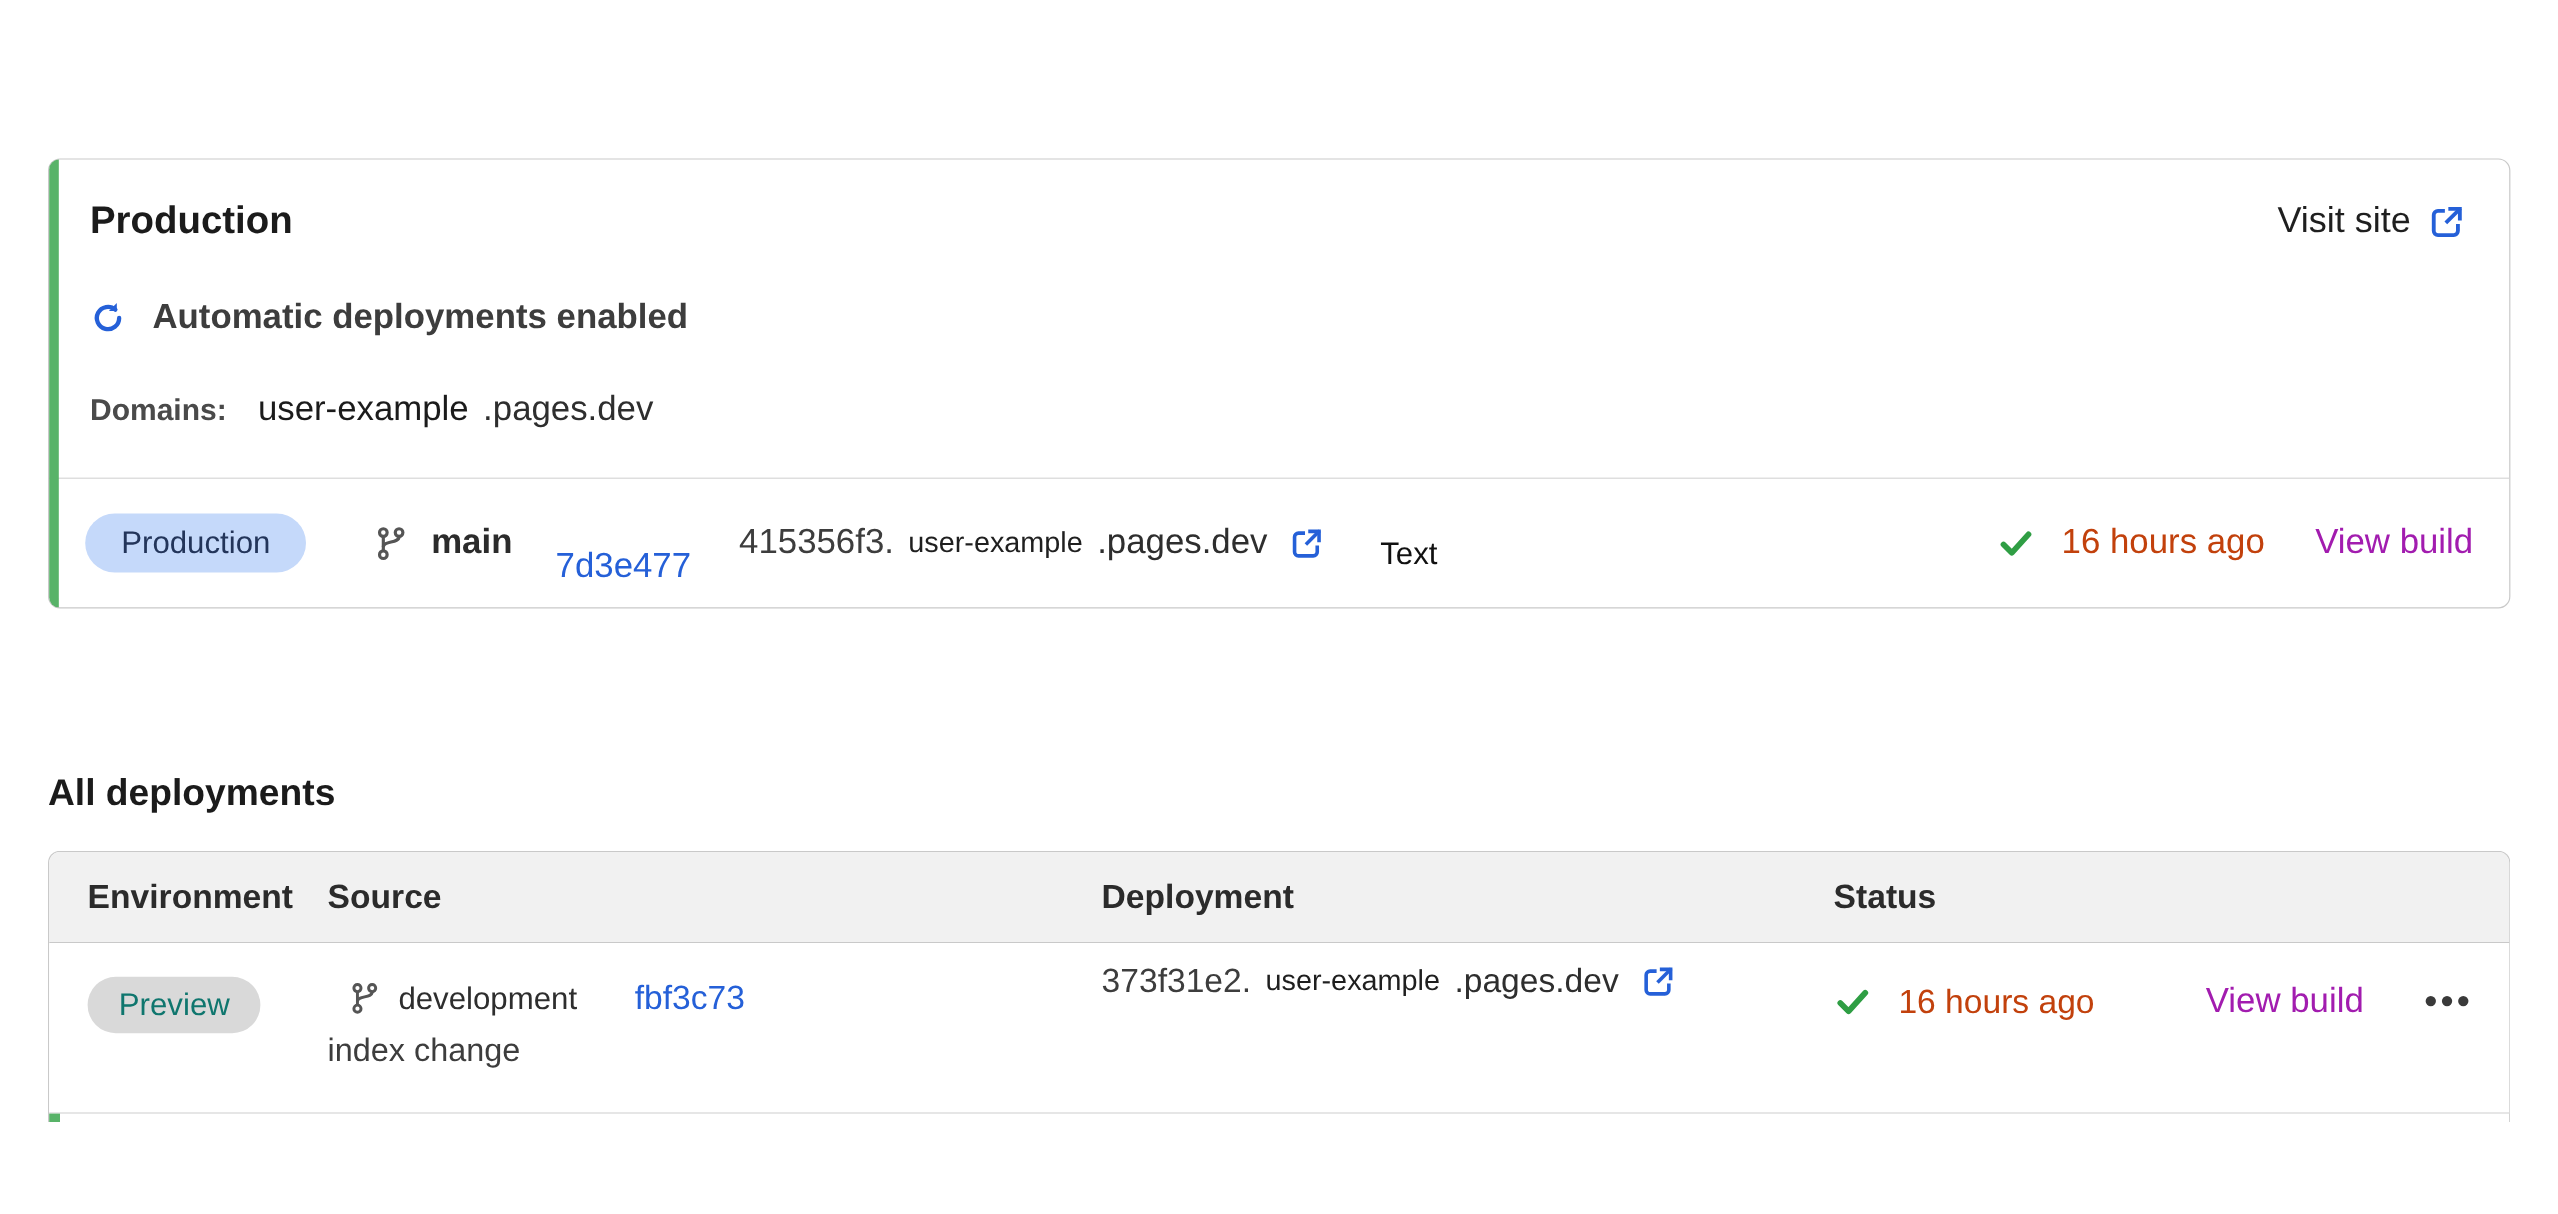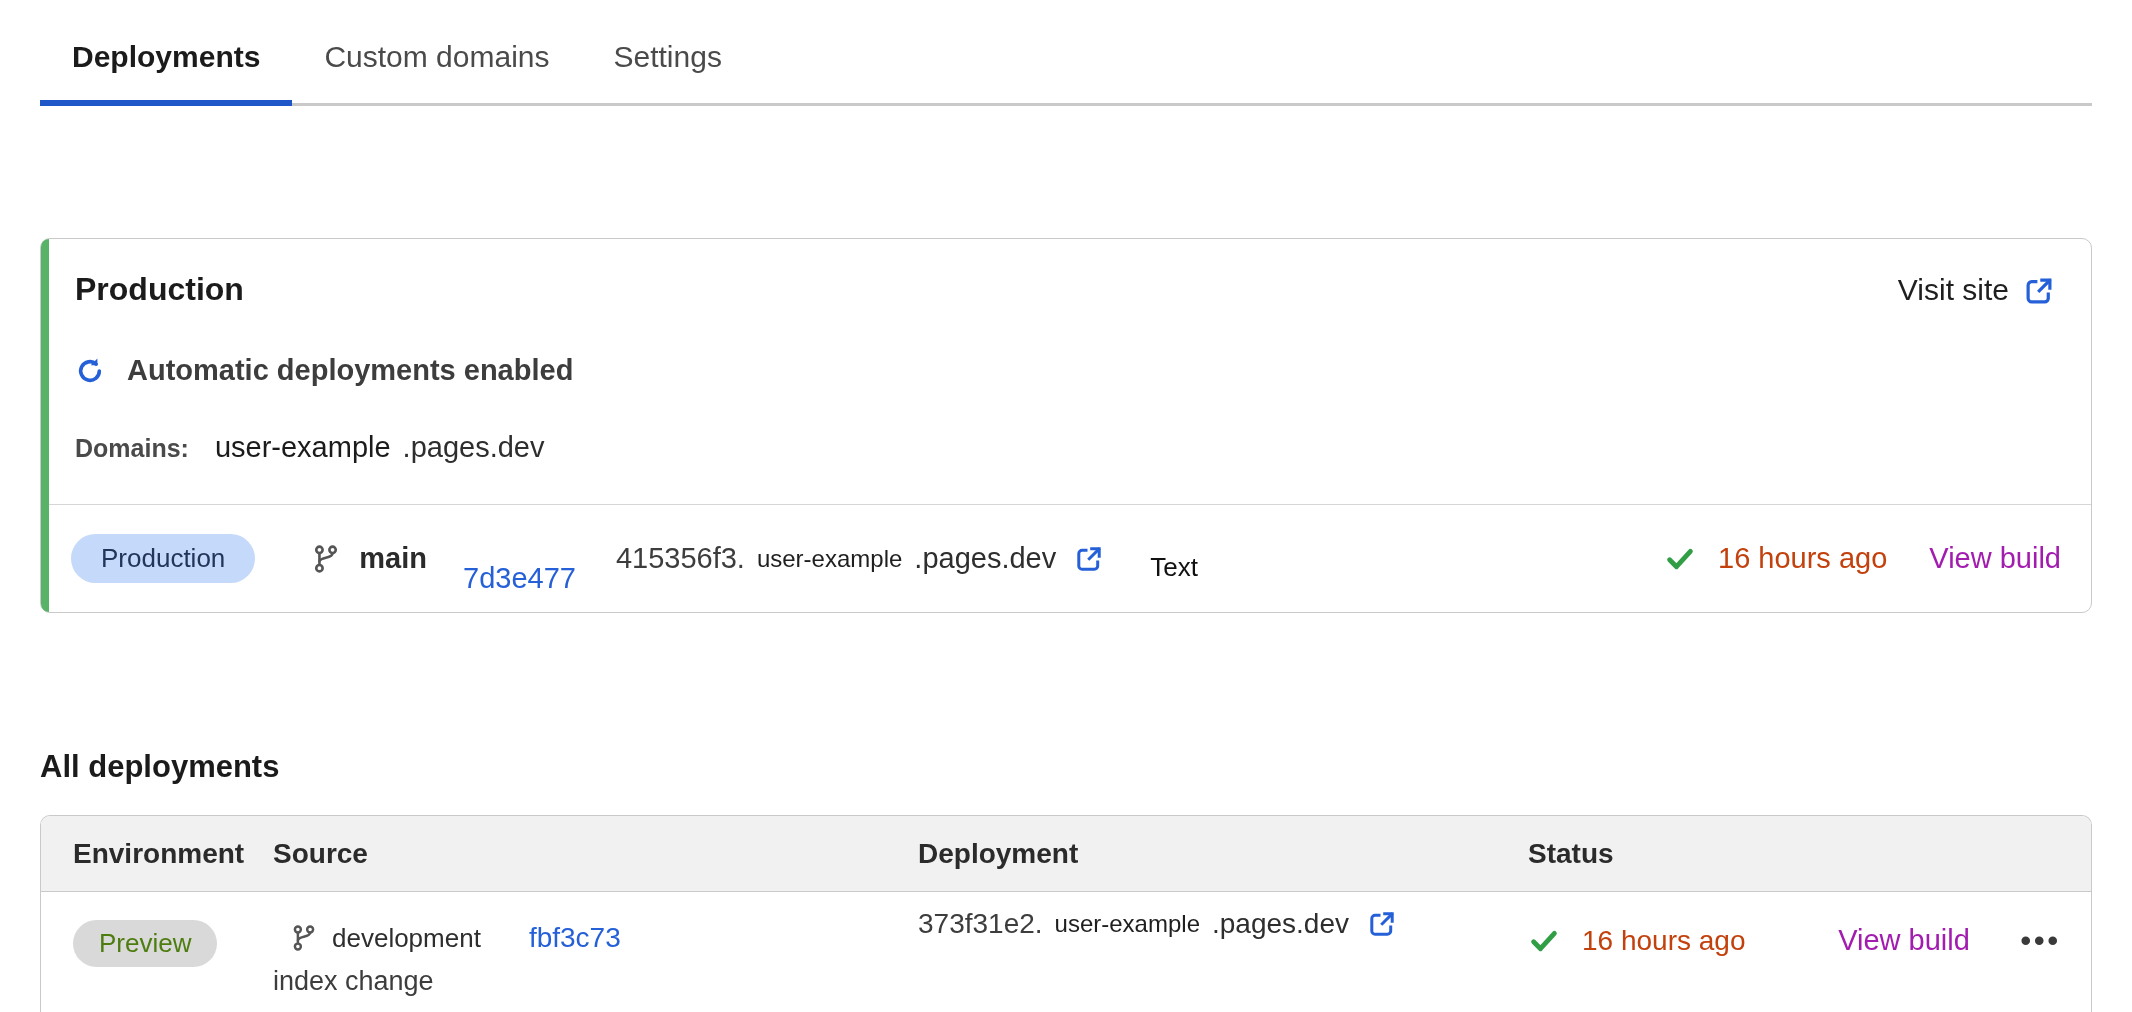--- a/index.html
+++ b/index.html
@@ -102,21 +102,21 @@
     color: #3d3d3d;
   }
   .badge {
     display: inline-block;
     border-radius: 26px;
     font-size: 26px;
     padding: 9px 30px;
     white-space: nowrap;
   }
   .badge-prod { background: #c5d9fa; color: #23355a; }
-  .badge-preview { background: #d9d9d9; color: #4d7c0f; padding: 8px 26px; }
+  .badge-preview { background: #d9d9d9; color: #0f766e; padding: 8px 26px; }
 
   .branch-ico { margin-left: 56px; flex: none; }
   .branch-name { margin-left: 18px; font-weight: 700; color: #2b2b2b; }
   .commit-link { margin-left: 36px; color: #2560d8; text-decoration: none; cursor: pointer; margin-top: 40px; }
   .dep-id { margin-left: 40px; color: #3d3d3d; }
   .dep-domain { margin-left: 12px; font-size: 24px; color: #1f1f1f; }
   .dep-suffix { margin-left: 12px; color: #2e2e2e; }
   .ext-ico { margin-left: 18px; flex: none; cursor: pointer; }
   .annotation { margin-left: 46px; font-size: 26px; color: #111; transform: translateY(9px); }
 
@@ -185,25 +185,20 @@
   }
   .next-row-sliver { height: 7px; width: 9px; background: #58b368; }
 
   svg { display: block; }
 </style>
 </head>
 <body>
 
 <div class="page">
 
-  <nav class="tabs">
-    <div class="tab active">Deployments</div>
-    <div class="tab">Custom domains</div>
-    <div class="tab">Settings</div>
-  </nav>
 
   <section class="prod-card">
     <div class="card-head">
       <h2 class="card-title">Production</h2>
       <a class="visit-site">
         <span>Visit site</span>
         <span>
           <svg width="32" height="32" viewBox="0 0 20 20" fill="none" stroke="#2560d8" stroke-width="2" stroke-linecap="square">
             <path d="M8 4.2H5.4A2.2 2.2 0 0 0 3.2 6.4v8.2a2.2 2.2 0 0 0 2.2 2.2h8.2a2.2 2.2 0 0 0 2.2-2.2V12"></path>
             <path d="M11.8 3.2h5v5"></path>

